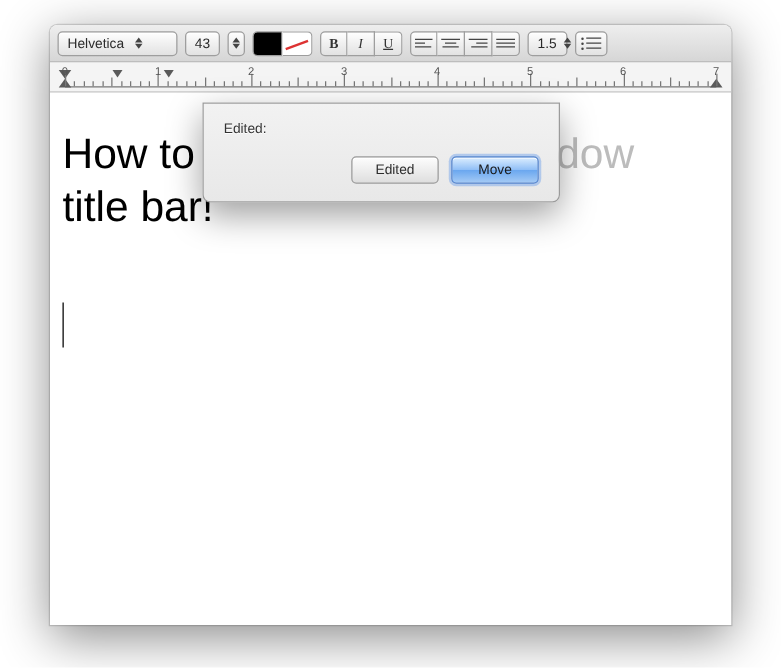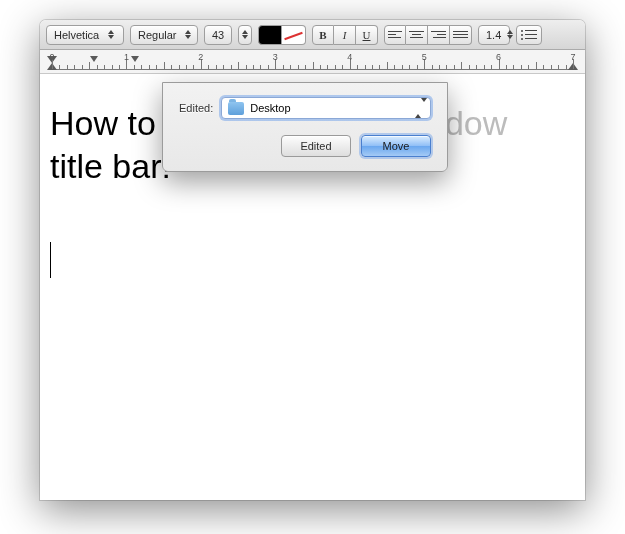--- a/index.html
+++ b/index.html
@@ -57,21 +57,21 @@
     padding: 0 4px 0 7px; color:#2b2b2b;
     box-shadow: inset 0 1px 0 #fff;
     position: relative;
   }
   .select .arrows{
     margin-left:6px; width:12px; display:flex; flex-direction:column; align-items:center; gap:1px;
   }
   .arr-up,.arr-dn{width:0;height:0;border-left:3px solid transparent;border-right:3px solid transparent;}
   .arr-up{border-bottom:4px solid #444;}
   .arr-dn{border-top:4px solid #444;}
-  .fontname{width:78px;}
+  .fontname{width:96px;}
   .fontstyle{width:68px;}
   .fontsize{width:28px; justify-content:center; padding:0 2px;}
   .sizearr{ width:14px; height:20px; border:1px solid #9e9e9e; border-radius:4px;
     background:linear-gradient(#fefefe,#e2e2e2); display:flex;flex-direction:column;align-items:center;justify-content:center;gap:1px;}
   .cgroup{display:flex;}
   .cgroup .swatch{width:24px;height:20px;border:1px solid #9e9e9e;}
   .cgroup .swatch:first-child{border-radius:4px 0 0 4px;}
   .cgroup .swatch:last-child{border-radius:0 4px 4px 0;border-left:none;}
   .sw-black{background:#000;}
   .sw-none{background:#fff;position:relative;}
@@ -164,27 +164,20 @@
 
 
   <div class="toolbar">
     <div class="select fontname">
       <span>Helvetica</span>
       <span class="arrows">
           <span class="arr-up"></span>
           <span class="arr-dn"></span>
         </span>
     </div>
-    <div class="select fontstyle">
-      <span>Regular</span>
-      <span class="arrows">
-          <span class="arr-up"></span>
-          <span class="arr-dn"></span>
-        </span>
-    </div>
     <div class="select fontsize">
       <span>43</span>
     </div>
     <div class="sizearr">
       <span class="arr-up"></span>
       <span class="arr-dn"></span>
     </div>
     <div class="cgroup">
       <div class="swatch sw-black"></div>
       <div class="swatch sw-none"></div>
@@ -210,21 +203,21 @@
           <span class="al" style="width:60%;margin-left:auto"></span>
           <span class="al" style="width:90%;margin-left:auto"></span>
         </div>
       <div class="ab">
           <span class="al" style="width:100%"></span>
           <span class="al" style="width:100%"></span>
           <span class="al" style="width:100%"></span>
         </div>
     </div>
     <div class="select lsp">
-      <span>1.4</span>
+      <span>1.5</span>
       <span class="arrows">
           <span class="arr-up"></span>
           <span class="arr-dn"></span>
         </span>
     </div>
     <div class="listbtn">
       <div class="row">
           <span class="dot"></span>
           <span class="ln"></span>
         </div>
@@ -333,25 +326,20 @@
       <div><span>How to</span><span class="behind"> use interactive window</span></div>
       <div class="l2">title bar!</div>
       <div class="gap"></div>
       <span class="cursor"></span>
     </div>
   </div>
 
   <div class="sheet">
     <div class="sheet-row">
       <span class="sheet-label">Edited:</span>
-      <div class="popup">
-        <span class="folder-icon"></span>
-        <span>Desktop</span>
-        <span class="arrows"><span class="arr-up"></span><span class="arr-dn"></span></span>
-      </div>
     </div>
     <div class="sheet-buttons">
       <div class="btn">
           <span>Edited</span>
         </div>
       <div class="btn default">
           <span>Move</span>
         </div>
     </div>
   </div>

